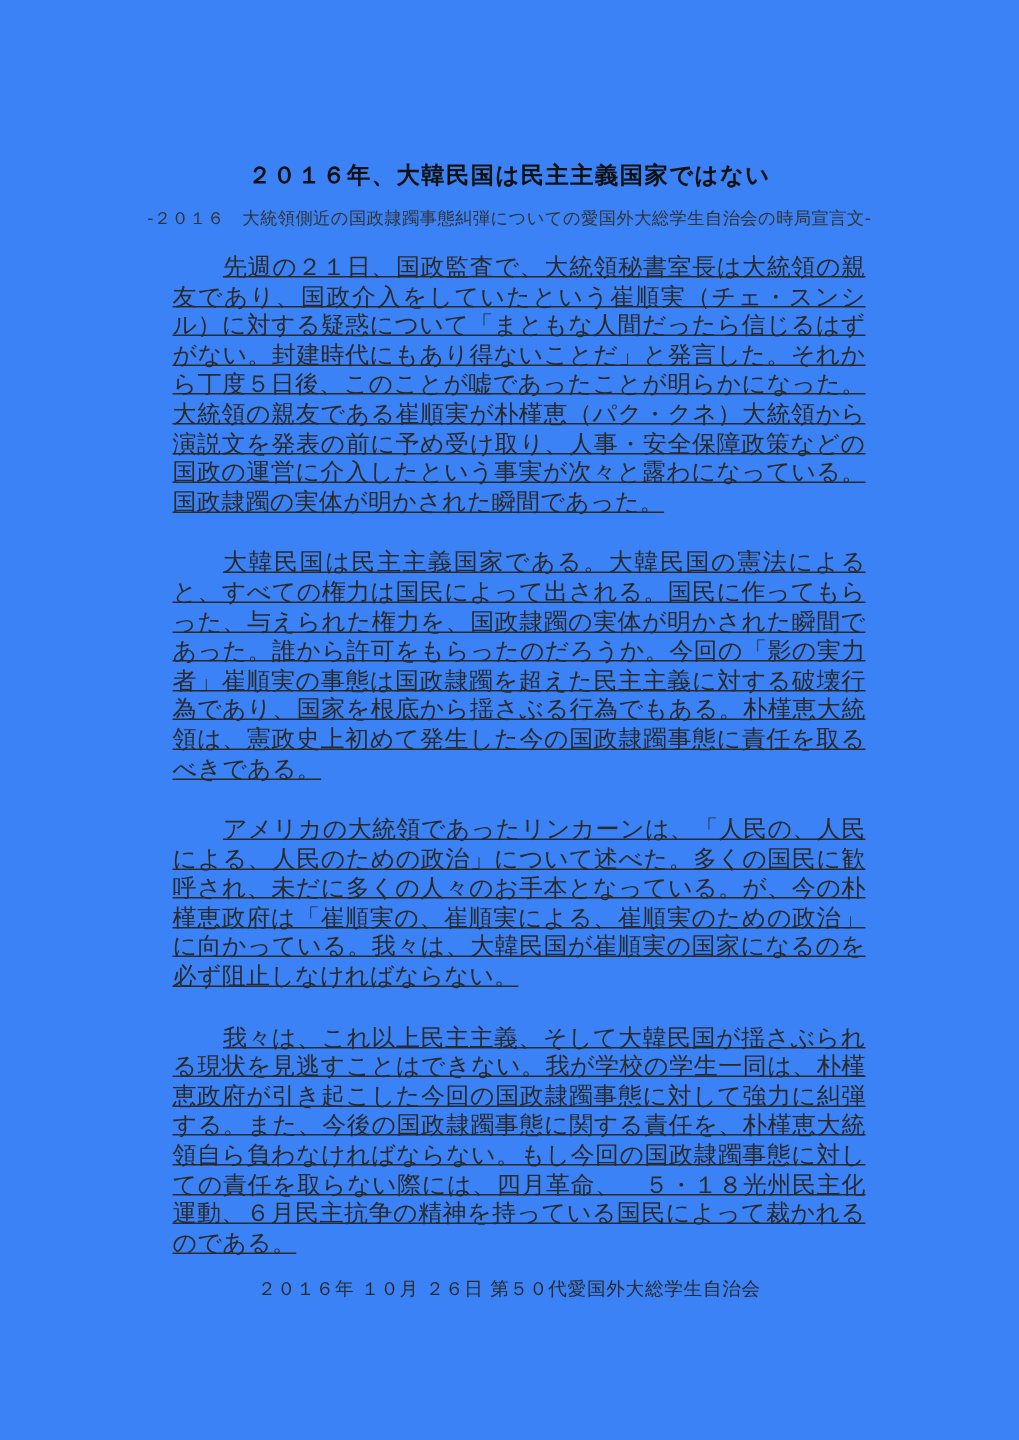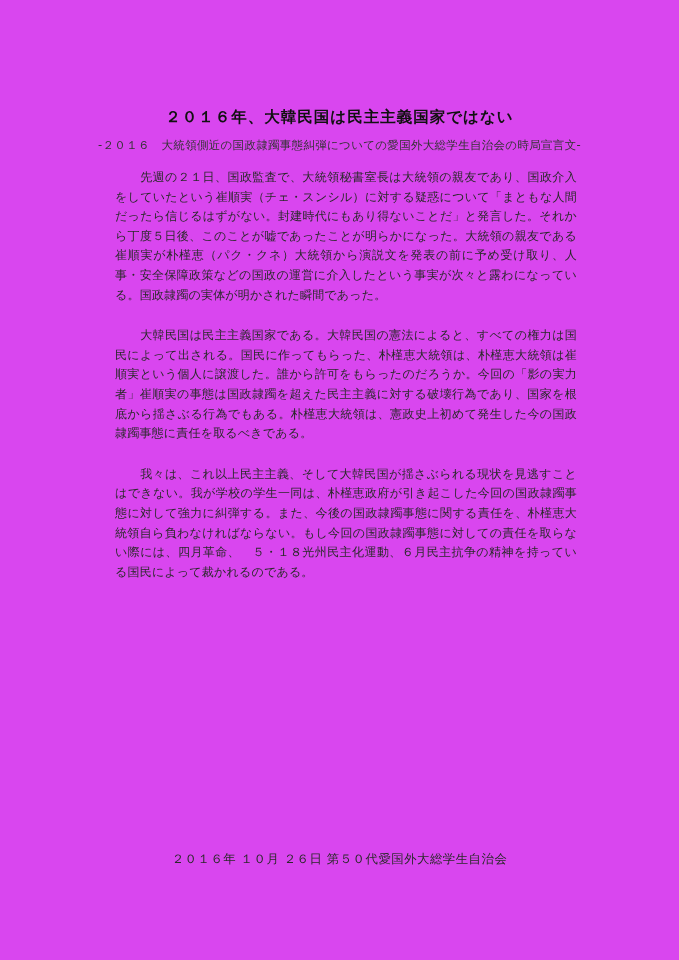--- a/index.html
+++ b/index.html
@@ -1,33 +1,34 @@
 <!DOCTYPE html>
 <html><head>
 <meta charset="utf-8">
 <style>
   html, body { margin: 0; padding: 0; background: #ffffff; }
   body { width: 679px; height: 960px; position: relative; overflow: hidden;
          font-family: "DejaVu Sans", "Liberation Sans", sans-serif; color: #222; }
-  .page { position: absolute; left: 0; top: 0; width: 679px; height: 960px; background: #d946ef; }
+  .page { position: absolute; left: 0; top: 0; width: 679px; height: 960px; background: #3b82f6; }
   .title { position: absolute; top: 107px; left: 0; width: 679px; text-align: center;
            font-size: 15.5px; font-weight: bold; letter-spacing: 1px; color: #111; }
   .subtitle { position: absolute; top: 138px; left: 0; width: 679px; text-align: center;
               font-size: 11.5px; color: #333; letter-spacing: 0.3px; }
   .body { position: absolute; left: 115px; top: 168px; width: 462px; }
-  .para { font-size: 12px; line-height: 19.6px; margin: 0 0 21px 0; text-indent: 2.1em;
-          text-align: justify; color: #2a2a2a; letter-spacing: 0.2px; }
+  .para { font-size: 16px; line-height: 19.6px; margin: 0 0 21px 0; text-indent: 2.1em;
+          text-align: justify; color: #2a2a2a; letter-spacing: 0.2px; text-decoration: underline; }
   .footer { position: absolute; top: 851px; left: 0; width: 679px; text-align: center;
             font-size: 12.4px; color: #2a2a2a; letter-spacing: 0.5px; }
 </style>
 </head>
 <body>
 
 <div class="page">
   <div class="title">２０１６年、大韓民国は民主主義国家ではない</div>
   <div class="subtitle">-２０１６　大統領側近の国政隷躅事態糾弾についての愛国外大総学生自治会の時局宣言文-</div>
   <div class="body">
     <p class="para">先週の２１日、国政監査で、大統領秘書室長は大統領の親友であり、国政介入をしていたという崔順実（チェ・スンシル）に対する疑惑について「まともな人間だったら信じるはずがない。封建時代にもあり得ないことだ」と発言した。それから丁度５日後、このことが嘘であったことが明らかになった。大統領の親友である崔順実が朴槿恵（パク・クネ）大統領から演説文を発表の前に予め受け取り、人事・安全保障政策などの国政の運営に介入したという事実が次々と露わになっている。国政隷躅の実体が明かされた瞬間であった。</p>
-    <p class="para">大韓民国は民主主義国家である。大韓民国の憲法によると、すべての権力は国民によって出される。国民に作ってもらった、朴槿恵大統領は、朴槿恵大統領は崔順実という個人に譲渡した。誰から許可をもらったのだろうか。今回の「影の実力者」崔順実の事態は国政隷躅を超えた民主主義に対する破壊行為であり、国家を根底から揺さぶる行為でもある。朴槿恵大統領は、憲政史上初めて発生した今の国政隷躅事態に責任を取るべきである。</p>
+    <p class="para">大韓民国は民主主義国家である。大韓民国の憲法によると、すべての権力は国民によって出される。国民に作ってもらった、与えられた権力を、国政隷躅の実体が明かされた瞬間であった。誰から許可をもらったのだろうか。今回の「影の実力者」崔順実の事態は国政隷躅を超えた民主主義に対する破壊行為であり、国家を根底から揺さぶる行為でもある。朴槿恵大統領は、憲政史上初めて発生した今の国政隷躅事態に責任を取るべきである。</p>
+    <p class="para">アメリカの大統領であったリンカーンは、「人民の、人民による、人民のための政治」について述べた。多くの国民に歓呼され、未だに多くの人々のお手本となっている。が、今の朴槿恵政府は「崔順実の、崔順実による、崔順実のための政治」に向かっている。我々は、大韓民国が崔順実の国家になるのを必ず阻止しなければならない。</p>
     <p class="para">我々は、これ以上民主主義、そして大韓民国が揺さぶられる現状を見逃すことはできない。我が学校の学生一同は、朴槿恵政府が引き起こした今回の国政隷躅事態に対して強力に糾弾する。また、今後の国政隷躅事態に関する責任を、朴槿恵大統領自ら負わなければならない。もし今回の国政隷躅事態に対しての責任を取らない際には、四月革命、　５・１８光州民主化運動、６月民主抗争の精神を持っている国民によって裁かれるのである。</p>
   </div>
   <div class="footer">２０１６年 １０月 ２６日 第５０代愛国外大総学生自治会</div>
 </div>
 
 </body></html>

